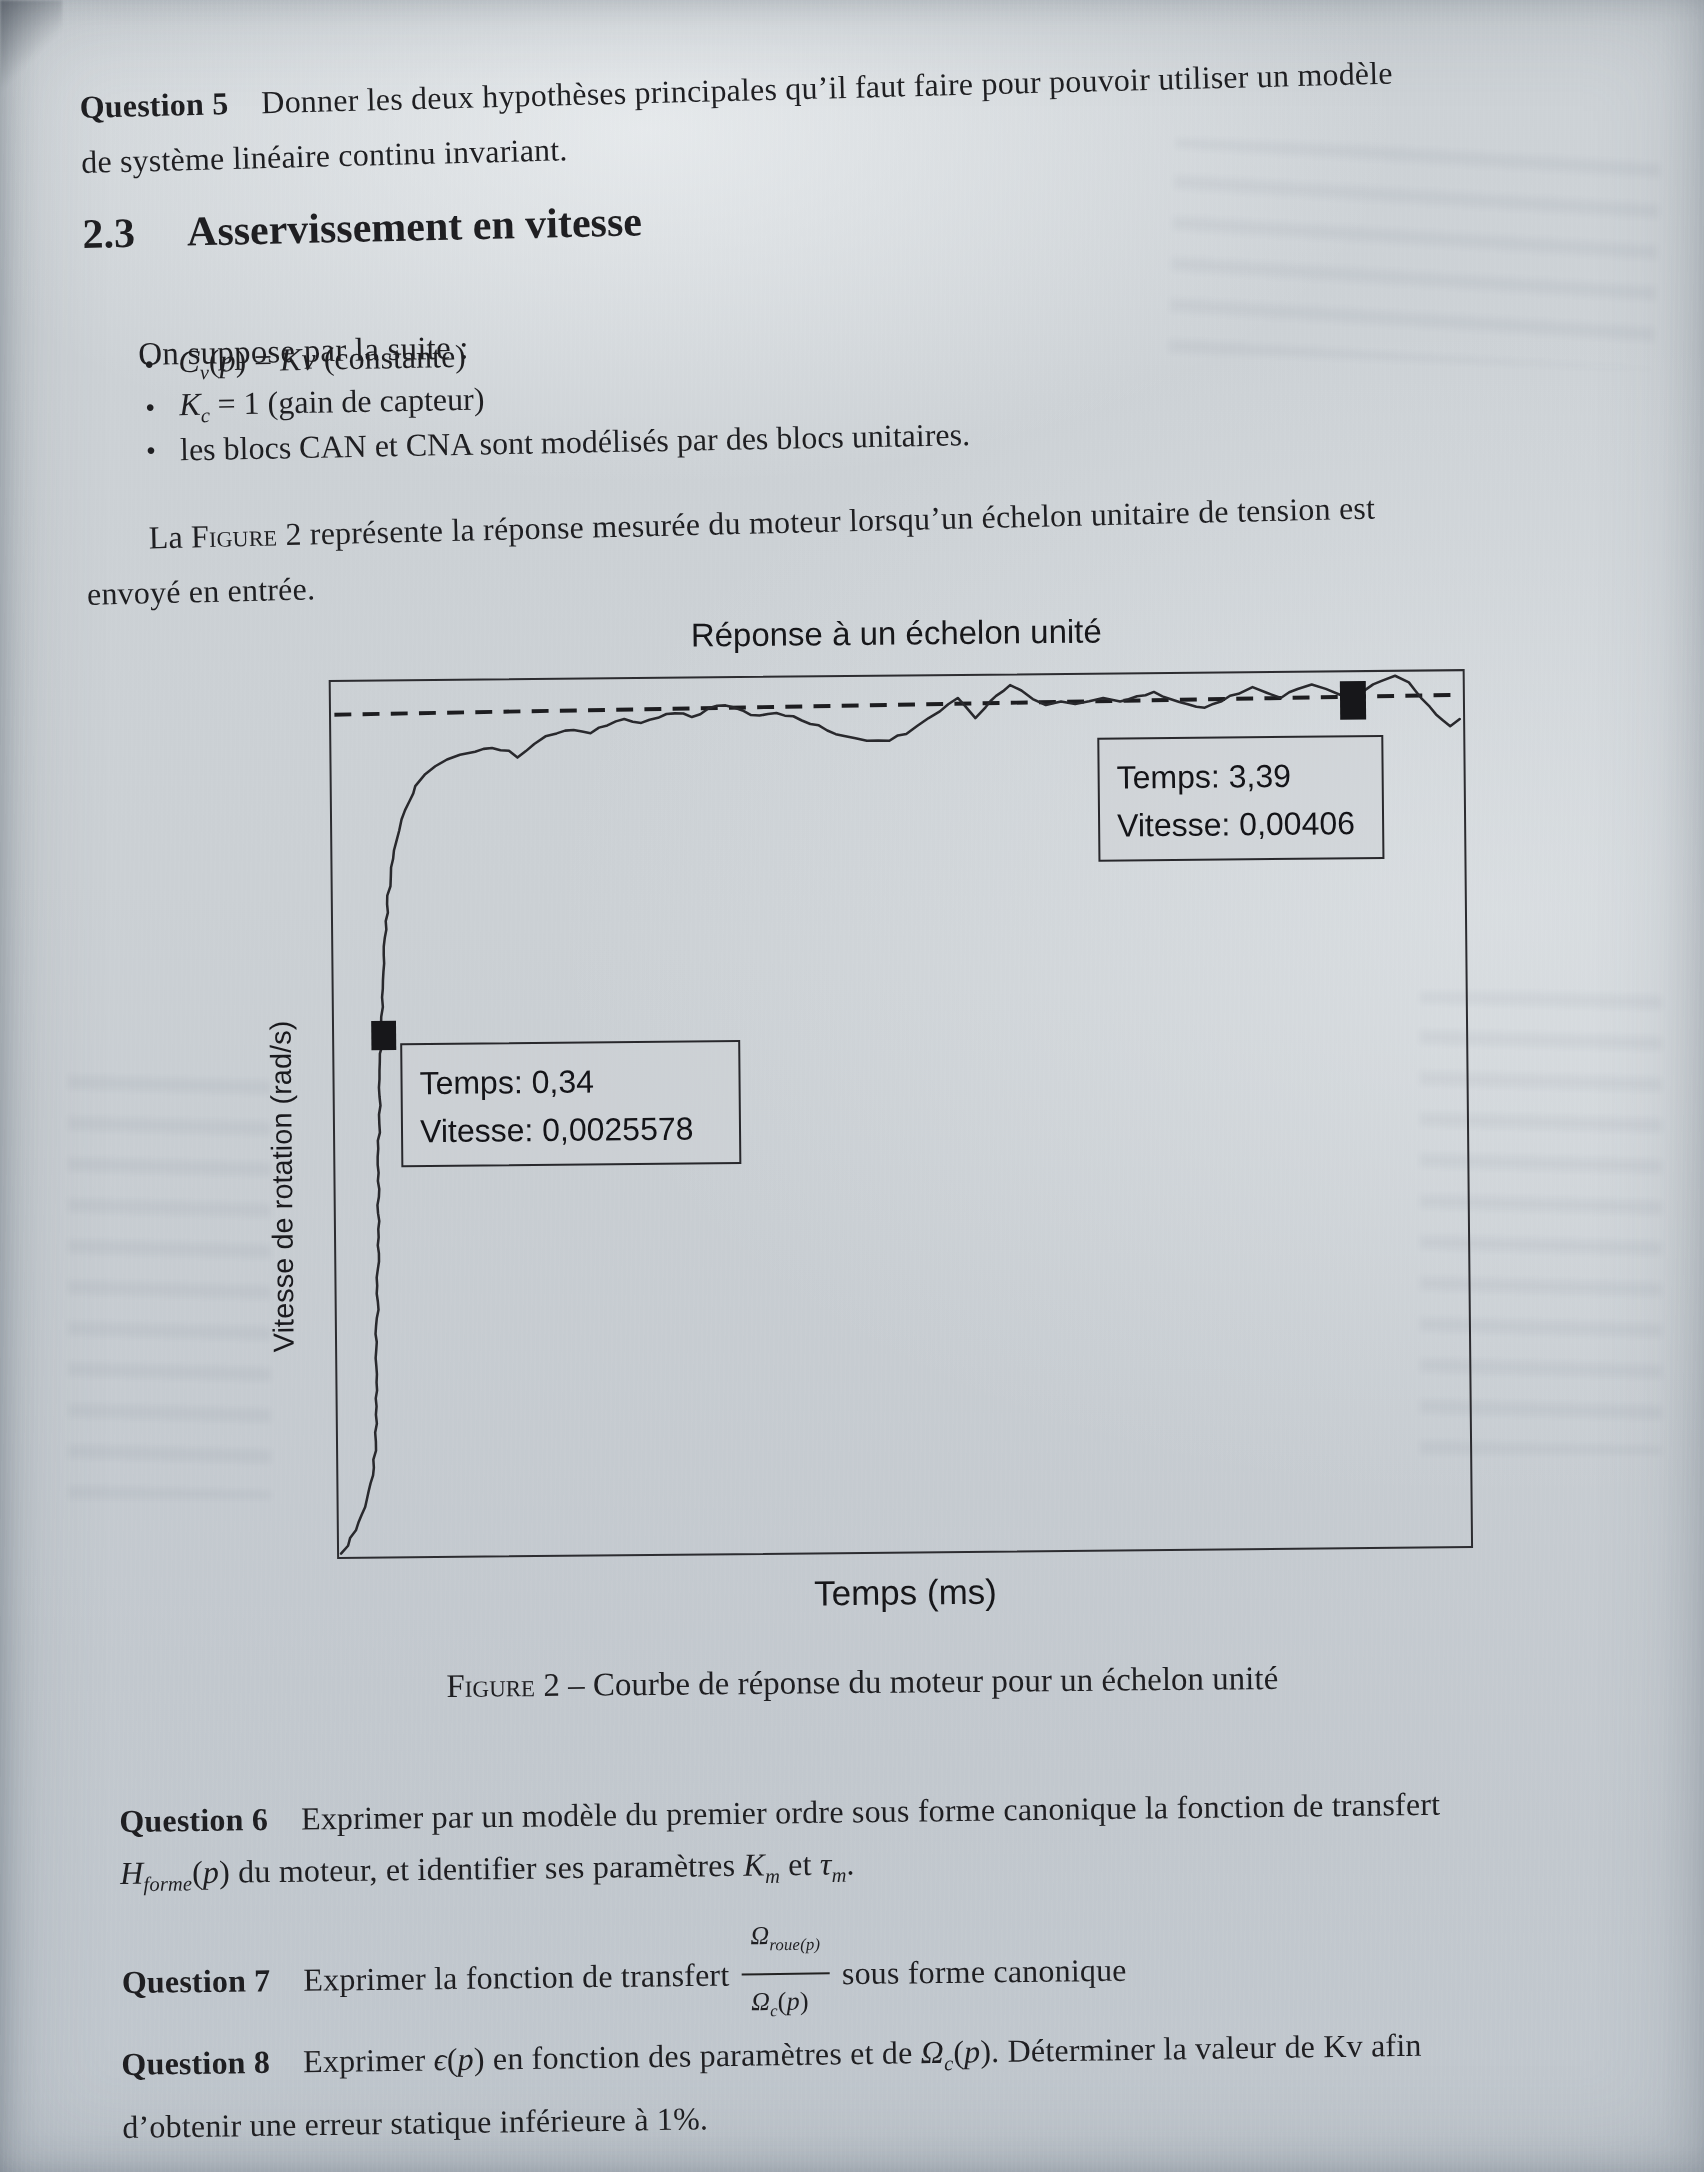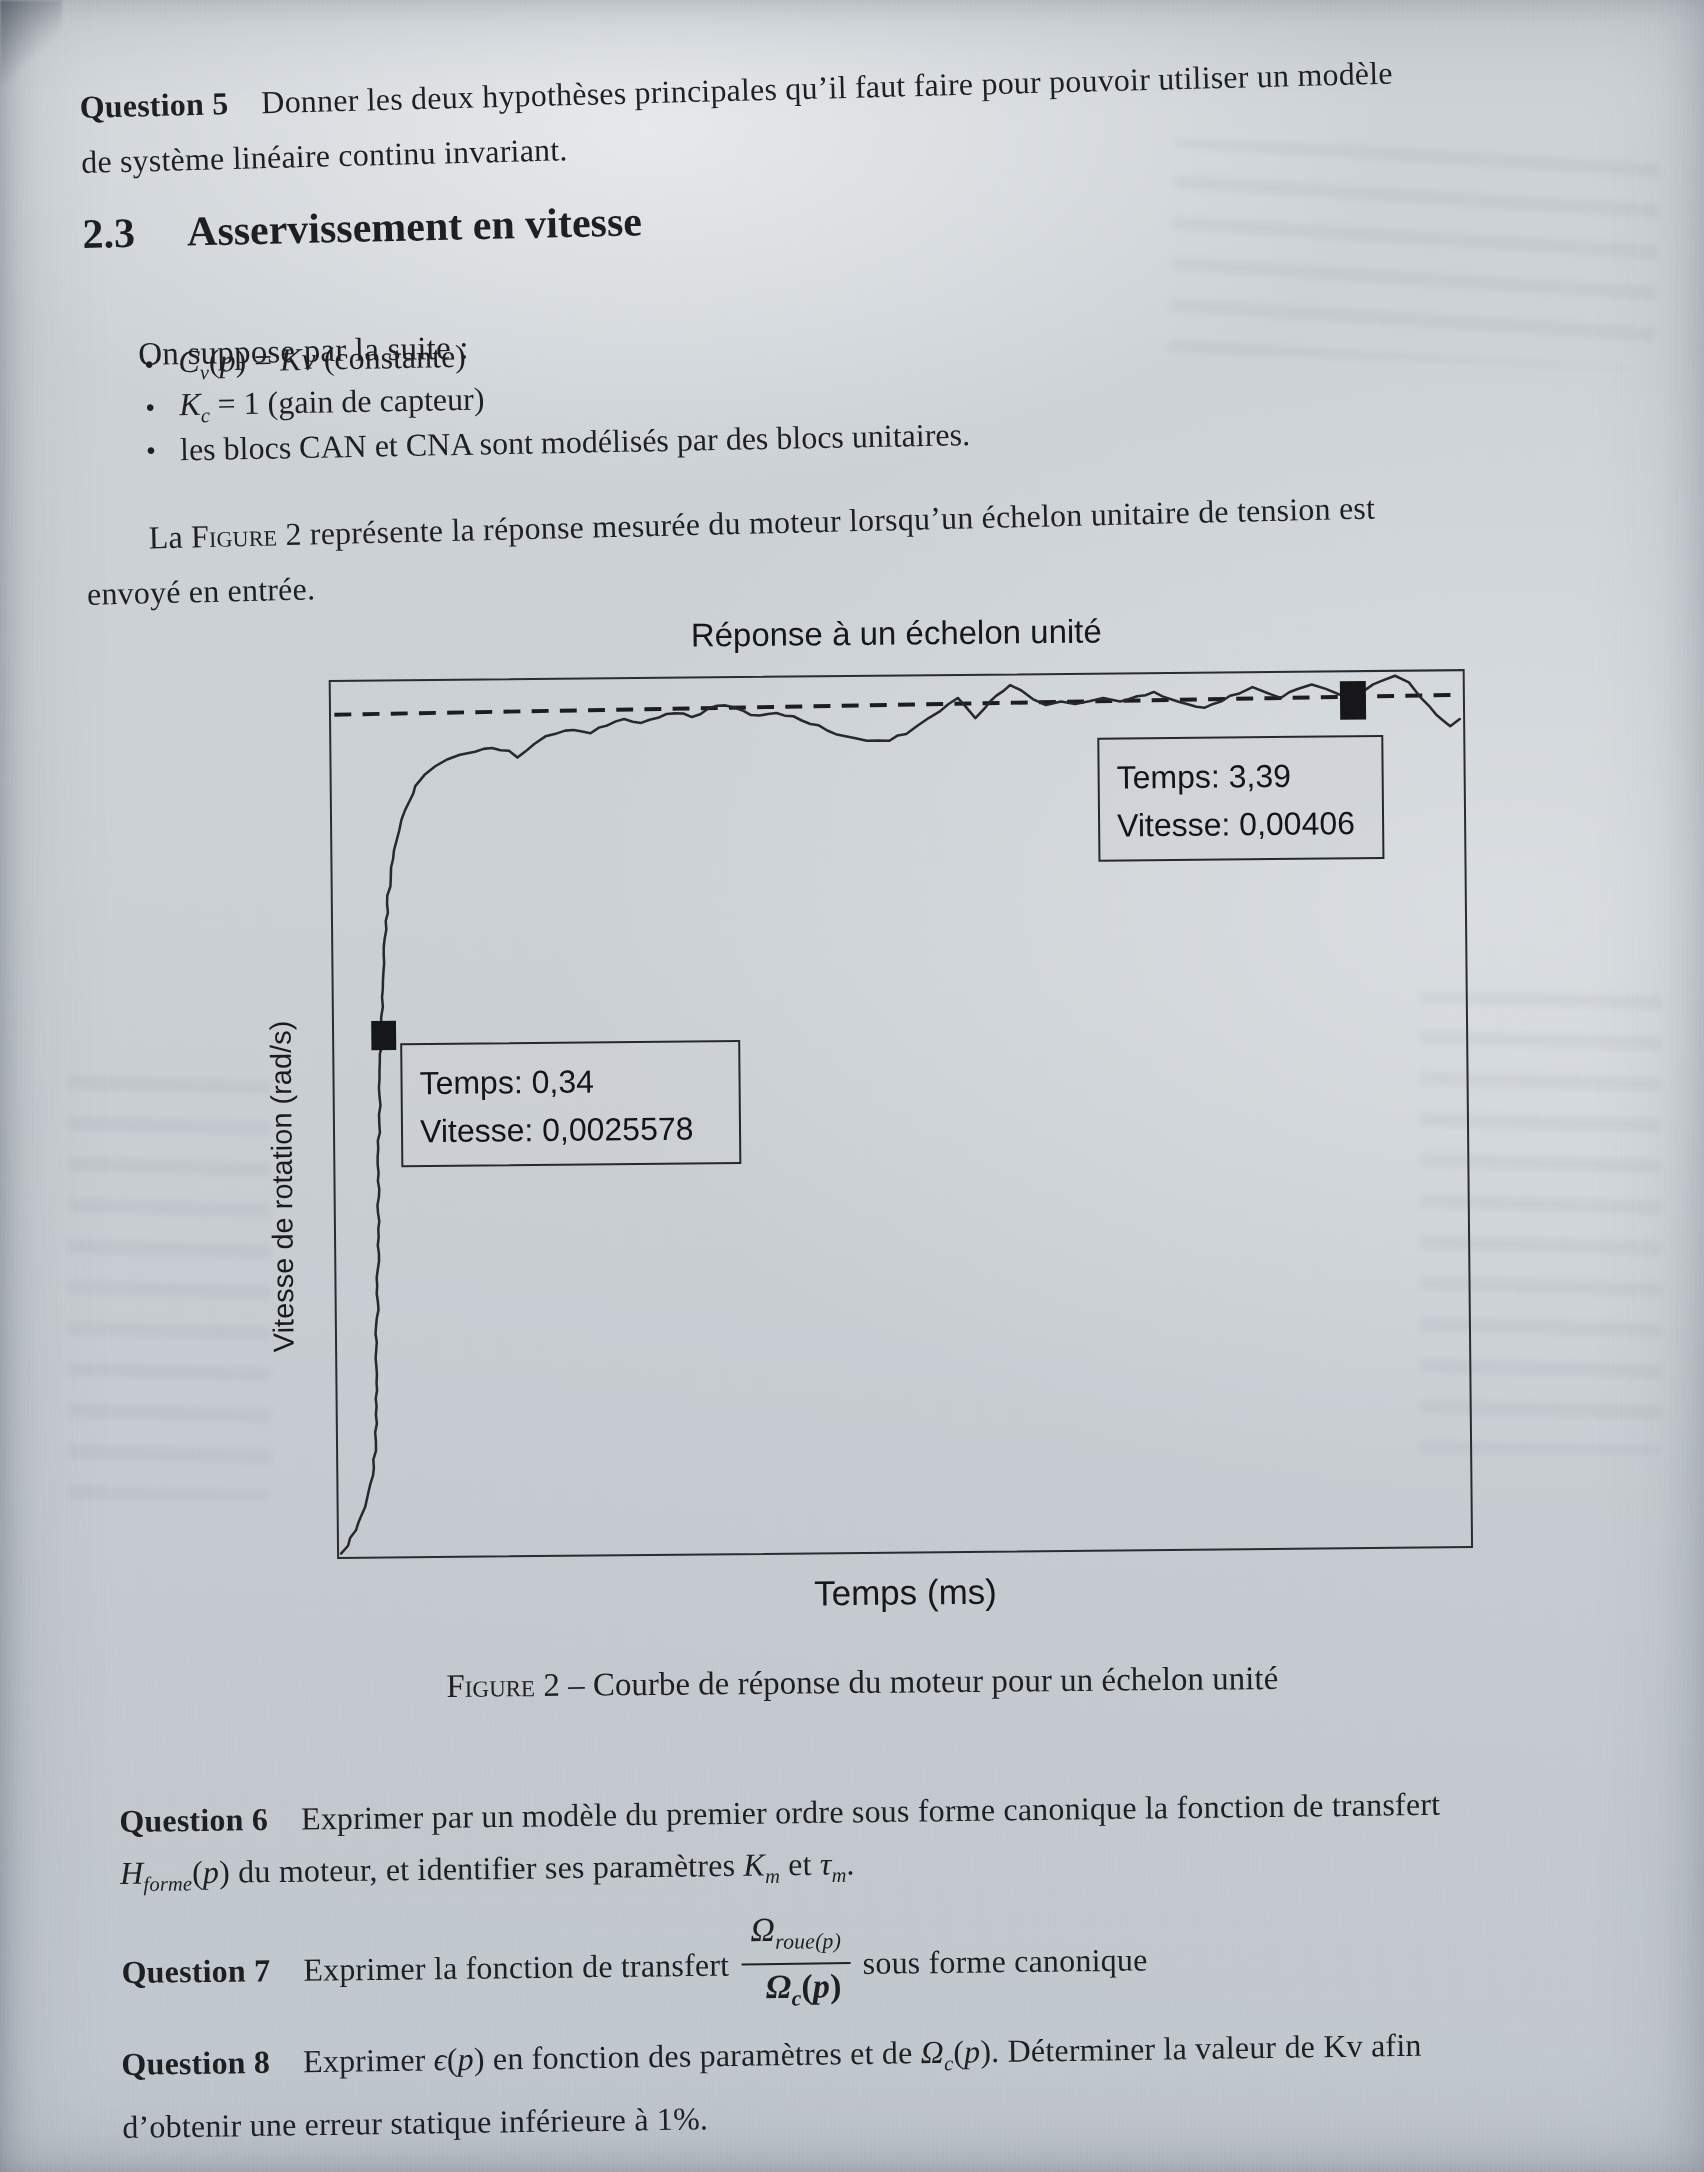--- a/index.html
+++ b/index.html
@@ -50,23 +50,23 @@
   .ann2{left:66px;top:362px;width:319px;}
   .caption{position:absolute;left:0;top:1058px;width:1704px;text-align:center;
     font-family:"Liberation Serif","DejaVu Serif",serif;font-size:33px;}
   .sc{font-variant:small-caps;}
 
   .q-para{width:1578px;line-height:52px;}
   .q6{left:119px;top:1763px;transform:rotate(-0.75deg);transform-origin:0 0;}
   .q7{left:121px;top:1888px;transform:rotate(-0.7deg);transform-origin:0 0;display:flex;align-items:center;width:1555px;}
   .q7 > span{white-space:nowrap;}
   .q8{left:121px;top:2006px;transform:rotate(-0.85deg);transform-origin:0 0;}
-  .fraction{display:inline-block;vertical-align:middle;text-align:right;margin:0 12.4px;font-size:34px;line-height:34px;}
+  .fraction{display:inline-block;vertical-align:middle;text-align:left;margin:0 12.4px;font-size:26px;line-height:46px;}
   .fraction .num{display:block;padding:1.1px 9px 4.5px;}
-  .fraction .den{display:block;border-top:2.3px solid #222;padding:4.5px 9px 1.1px;font-weight:bold;}
+  .fraction .den{display:block;border-top:2.3px solid #222;padding:4.5px 9px 1.1px;}
   sub{font-size:64%;}
 </style>
 </head>
 <body>
 
 <div class="page">
   <div class="texture"></div>
   <div class="corner-wedge"></div>
   <div class="ghost" style="left:1172px;top:147px;width:485px;height:214px;transform:rotate(2deg);"></div>
   <div class="ghost" style="left:1420px;top:992px;width:242px;height:462px;"></div>

